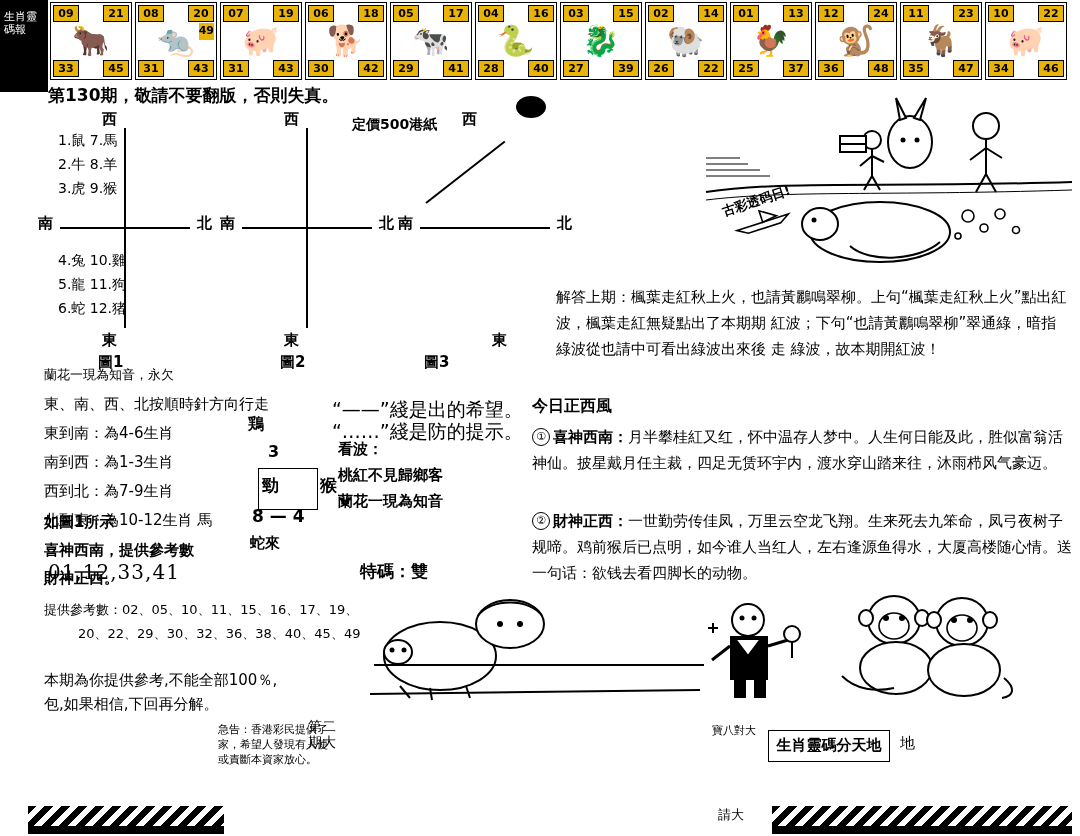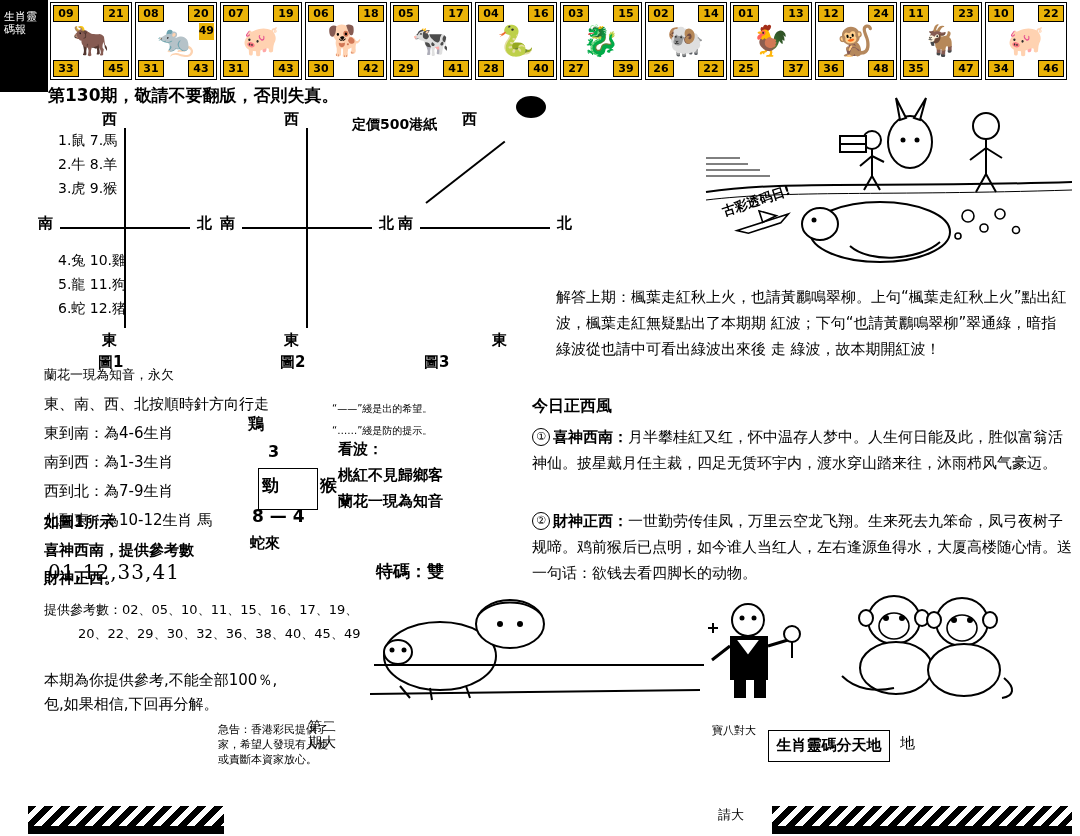--- a/index.html
+++ b/index.html
@@ -59,36 +59,36 @@
   .compass .s{left:-2px;top:104px;}
   .compass .n{right:-2px;top:104px;}
   .compass .e{left:62px;bottom:0;}
   .compass .vline{position:absolute;left:84px;top:18px;width:2px;height:200px;background:#000;}
   .compass .hline{position:absolute;left:20px;top:117px;width:130px;height:2px;background:#000;}
   .compass .cap{position:absolute;left:58px;bottom:-22px;font-size:15px;font-weight:bold;}
 
   
   #hope{left:44px;top:366px;font-size:13px;}
   #dir-block{left:44px;top:390px;font-size:15px;line-height:29px;}
-  #dash-note{left:332px;top:398px;font-size:10px;line-height:22px;}
+  #dash-note{left:332px;top:398px;font-size:19px;line-height:22px;}
   #kanbo{left:338px;top:436px;font-size:15px;line-height:26px;font-weight:bold;}
   #fig1ref{left:44px;top:508px;font-size:15px;line-height:28px;font-weight:bold;}
   #bignums{left:48px;top:560px;font-size:20px;font-weight:normal;letter-spacing:1px;font-family:"DejaVu Serif","Liberation Serif",serif;}
   #refnums{left:44px;top:598px;font-size:13px;line-height:24px;}
   #disclaimer{left:44px;top:668px;font-size:15px;line-height:24px;font-weight:normal;}
 
   
   #center-box{left:258px;top:468px;width:58px;height:40px;border:1.6px solid #000;}
   #ji-label{left:248px;top:414px;font-size:16px;font-weight:bold;}
   #three{left:268px;top:442px;font-size:16px;font-weight:bold;}
   #box-word{left:262px;top:474px;font-size:17px;font-weight:bold;}
   #hou{left:320px;top:474px;font-size:17px;font-weight:bold;}
   #eq84{left:252px;top:506px;font-size:17px;font-weight:bold;}
   #snake{left:250px;top:534px;font-size:15px;font-weight:bold;}
-  #tema{left:360px;top:560px;font-size:17px;font-weight:bold;margin-left:16px;}
+  #tema{left:360px;top:560px;font-size:17px;font-weight:bold;}
 
   
   #answer-block{left:556px;top:284px;width:514px;font-size:15px;line-height:26px;}
   #today-wind{left:532px;top:396px;font-size:16px;font-weight:bold;}
   #poem1{left:532px;top:424px;width:544px;font-size:15px;line-height:26px;}
   #poem2{left:532px;top:508px;width:544px;font-size:15px;line-height:26px;}
 
   .circ{display:inline-block;border:1.4px solid #000;border-radius:50%;width:16px;height:16px;
         font-size:11px;line-height:15px;text-align:center;vertical-align:2px;margin-right:3px;}
 

